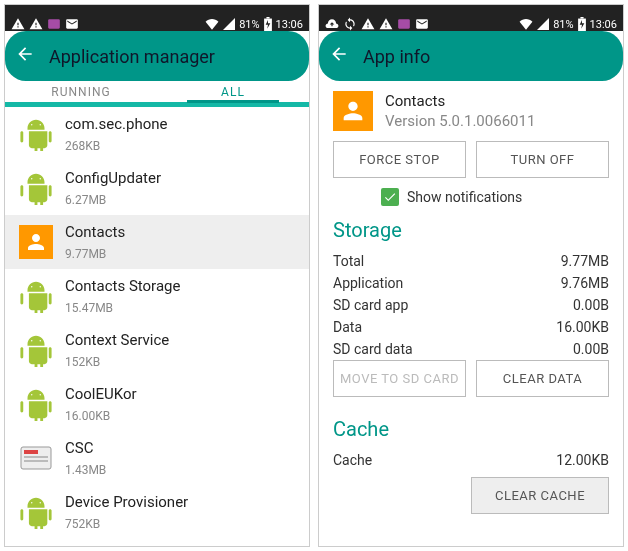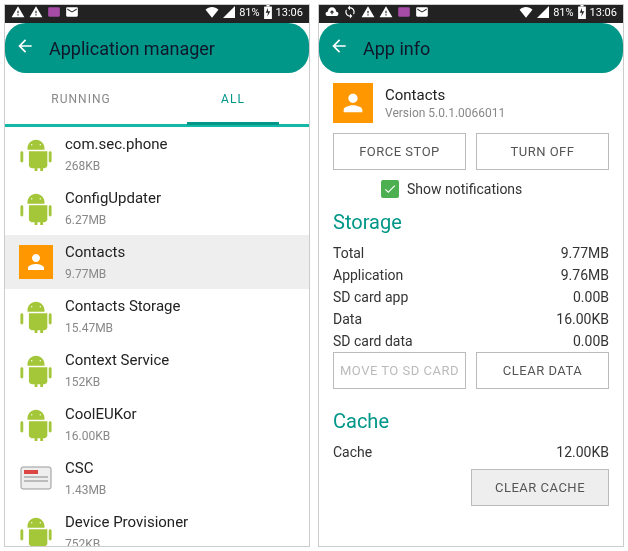--- a/index.html
+++ b/index.html
@@ -1,39 +1,39 @@
 <!DOCTYPE html>
 <html><head>
 <meta charset="utf-8">
 <style>
   * { box-sizing: border-box; margin: 0; padding: 0; font-family: Roboto, Arial, sans-serif; }
   body { background: #fff; width: 628px; height: 551px; display: flex; gap: 8px; padding: 4px; }
   .phone { flex: 1; border: 1px solid #ccc; display: flex; flex-direction: column; overflow: hidden; background: #fff; }
-  .statusbar { background: #222; color: #fff; height: 18px; display: flex; align-items: flex-start; padding: 0 6px; font-size: 11px; }
+  .statusbar { background: #222; color: #fff; height: 26px; display: flex; align-items: flex-end; padding: 0 6px; font-size: 11px; }
   .statusbar .left { display: flex; gap: 4px; align-items: center; }
   .statusbar .right { margin-left: auto; display: flex; gap: 4px; align-items: center; }
   .statusbar svg { display: block; }
   .actionbar { background: #009688; color: #0f172a; height: 50px; display: flex; align-items: center; padding: 0 10px; gap: 14px; border-radius: 21px; }
   .actionbar .title { font-size: 18px; font-weight: 400; }
   .back-arrow { cursor: pointer; }
-  .tabs { display: flex; height: 54px; border-bottom: 3px solid #14b8a6; }
+  .tabs { display: flex; height: 26px; border-bottom: 5px solid #14b8a6; }
   .tab { flex: 1; display: flex; align-items: center; justify-content: center; font-size: 12px; letter-spacing: 1px; color: #888; cursor: pointer; position: relative; }
   .tab.active { color: #009688; }
   .tab.active::after { content: ""; position: absolute; bottom: -1px; left: 20%; right: 20%; height: 3px; background: #009688; }
   .list { flex: 1; overflow: hidden; }
   .row { display: flex; align-items: center; gap: 12px; padding: 8px 14px; background: #fff; }
   .row.sel { background: #eee; }
   .row .icon { width: 34px; height: 34px; flex-shrink: 0; display: flex; align-items: center; justify-content: center; }
   .row .texts .name { font-size: 15px; color: #222; }
   .row .texts .size { font-size: 12px; color: #888; margin-top: 6px; }
   .appinfo { flex: 1; padding: 10px 14px; display: flex; flex-direction: column; font-size: 14px; color: #333; }
   .appheader { display: flex; gap: 12px; align-items: center; margin-bottom: 10px; }
   .appheader .icon { width: 40px; height: 40px; }
   .appheader .meta .name { font-size: 15px; color: #222; }
-  .appheader .meta .ver { font-size: 12px; color: #888; margin-top: 2px; }
+  .appheader .meta .ver { font-size: 15px; color: #888; margin-top: 2px; }
   .btnrow { display: flex; gap: 10px; margin-bottom: 10px; }
   .btn { flex: 1; border: 1px solid #bbb; background: #fff; text-align: center; padding: 10px 4px; font-size: 13px; letter-spacing: 0.5px; cursor: pointer; color: #555; }
   .btn.disabled { color: #bbb; cursor: default; }
   .btn.grey { background: #eee; }
   .checkrow { display: flex; align-items: center; gap: 8px; margin-bottom: 12px; margin-left: 48px; }
   .checkrow .chk { width: 18px; height: 18px; background: #4caf50; display: flex; align-items: center; justify-content: center; border-radius: 2px; }
   .section-title { color: #009688; font-size: 20px; margin-bottom: 8px; }
   .kv { display: flex; justify-content: space-between; padding: 3px 0; font-size: 14px; }
   .kv .k { color: #333; }
   .kv .v { color: #333; }

